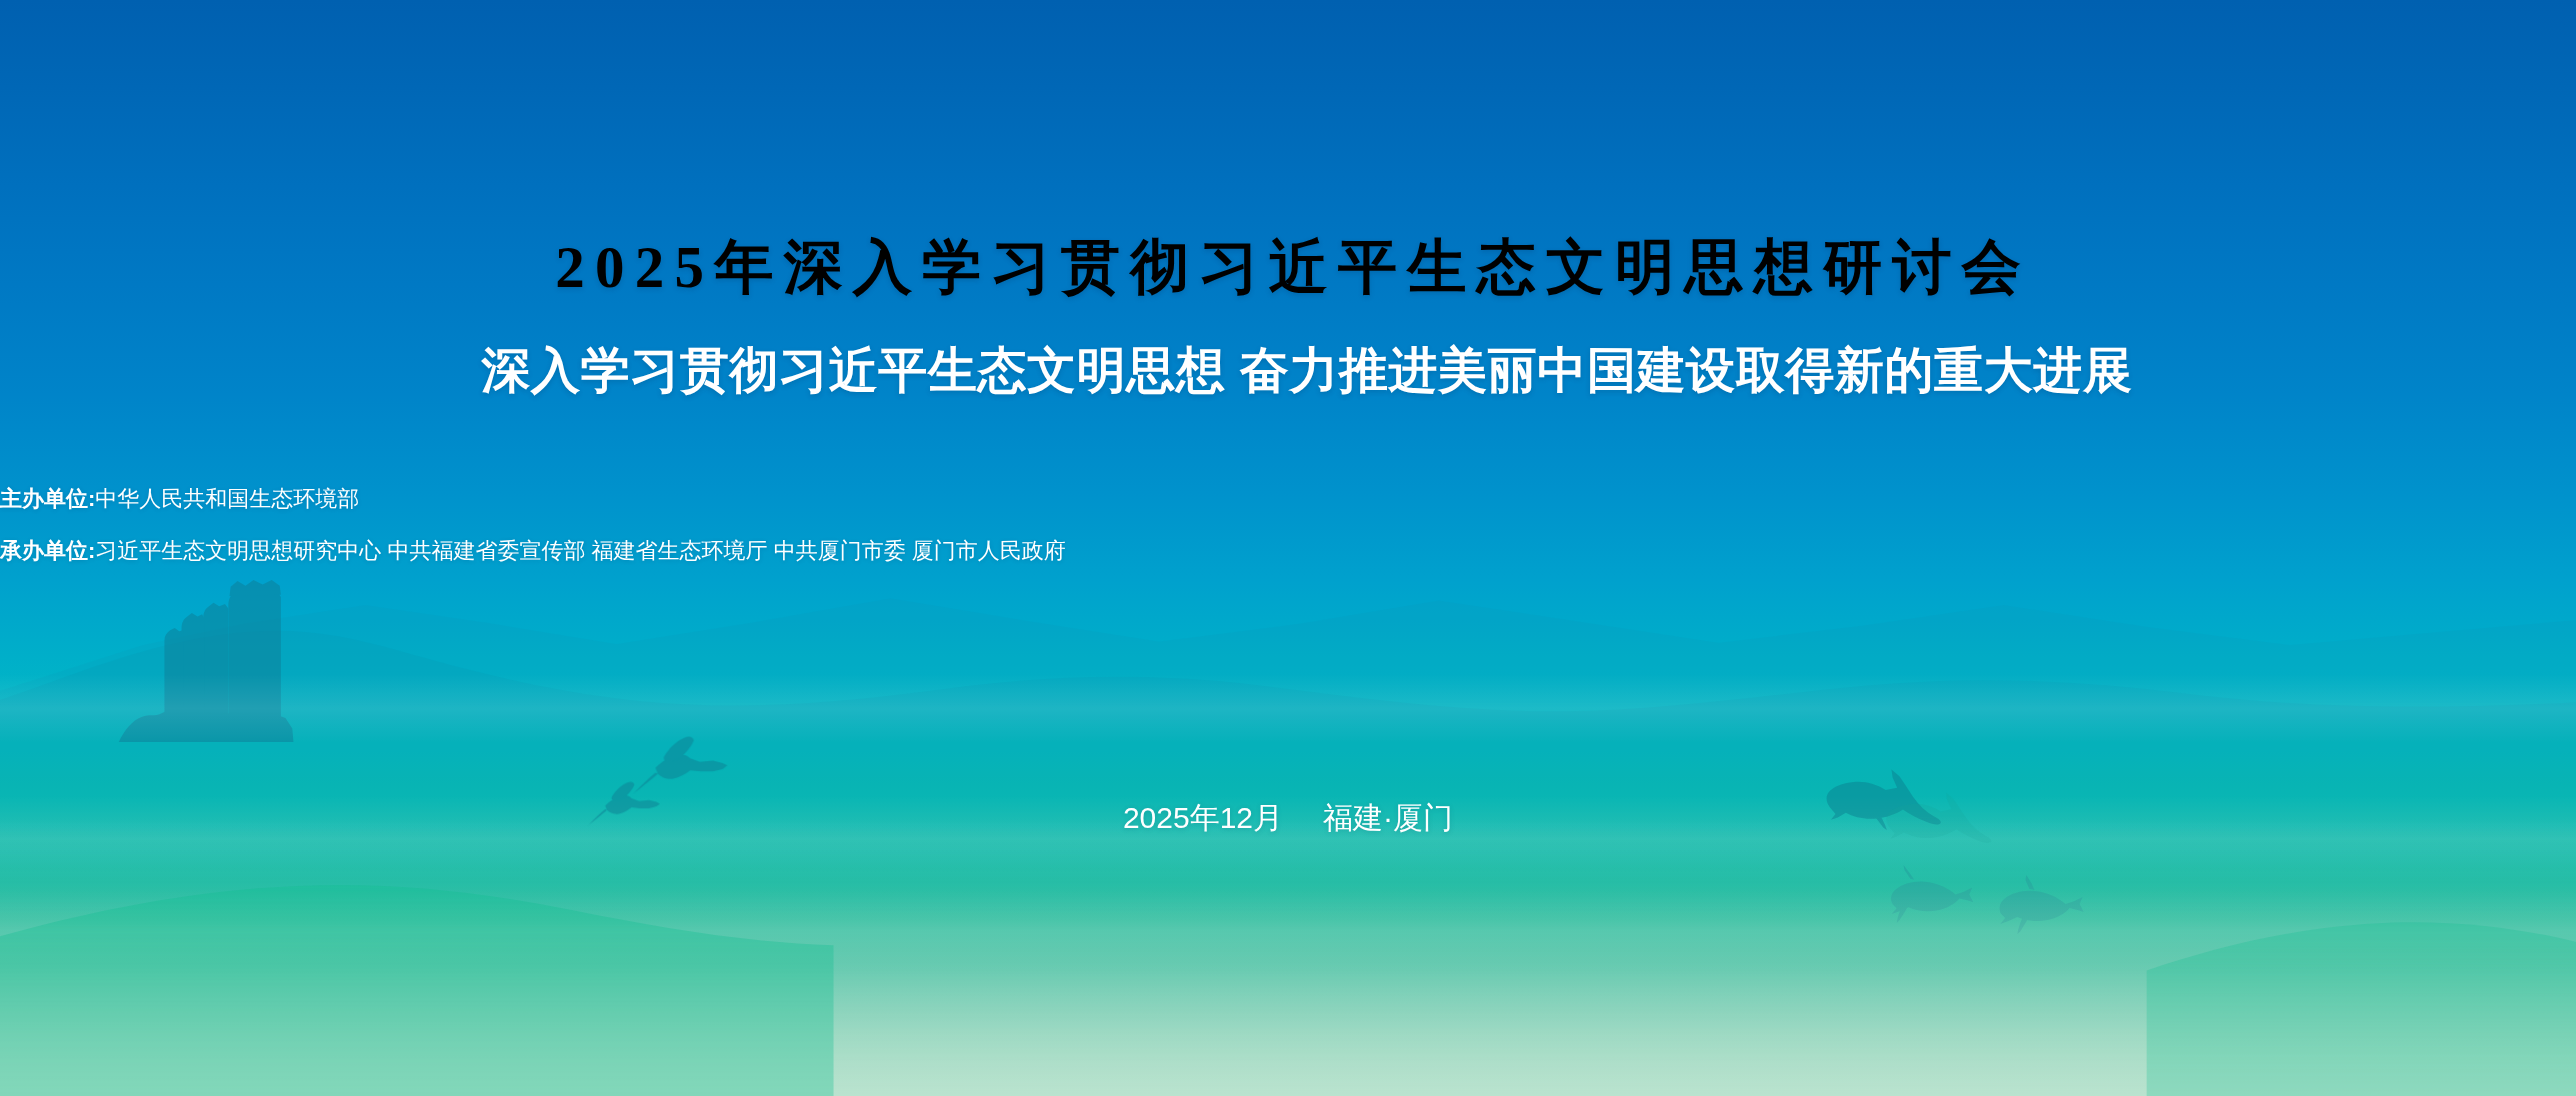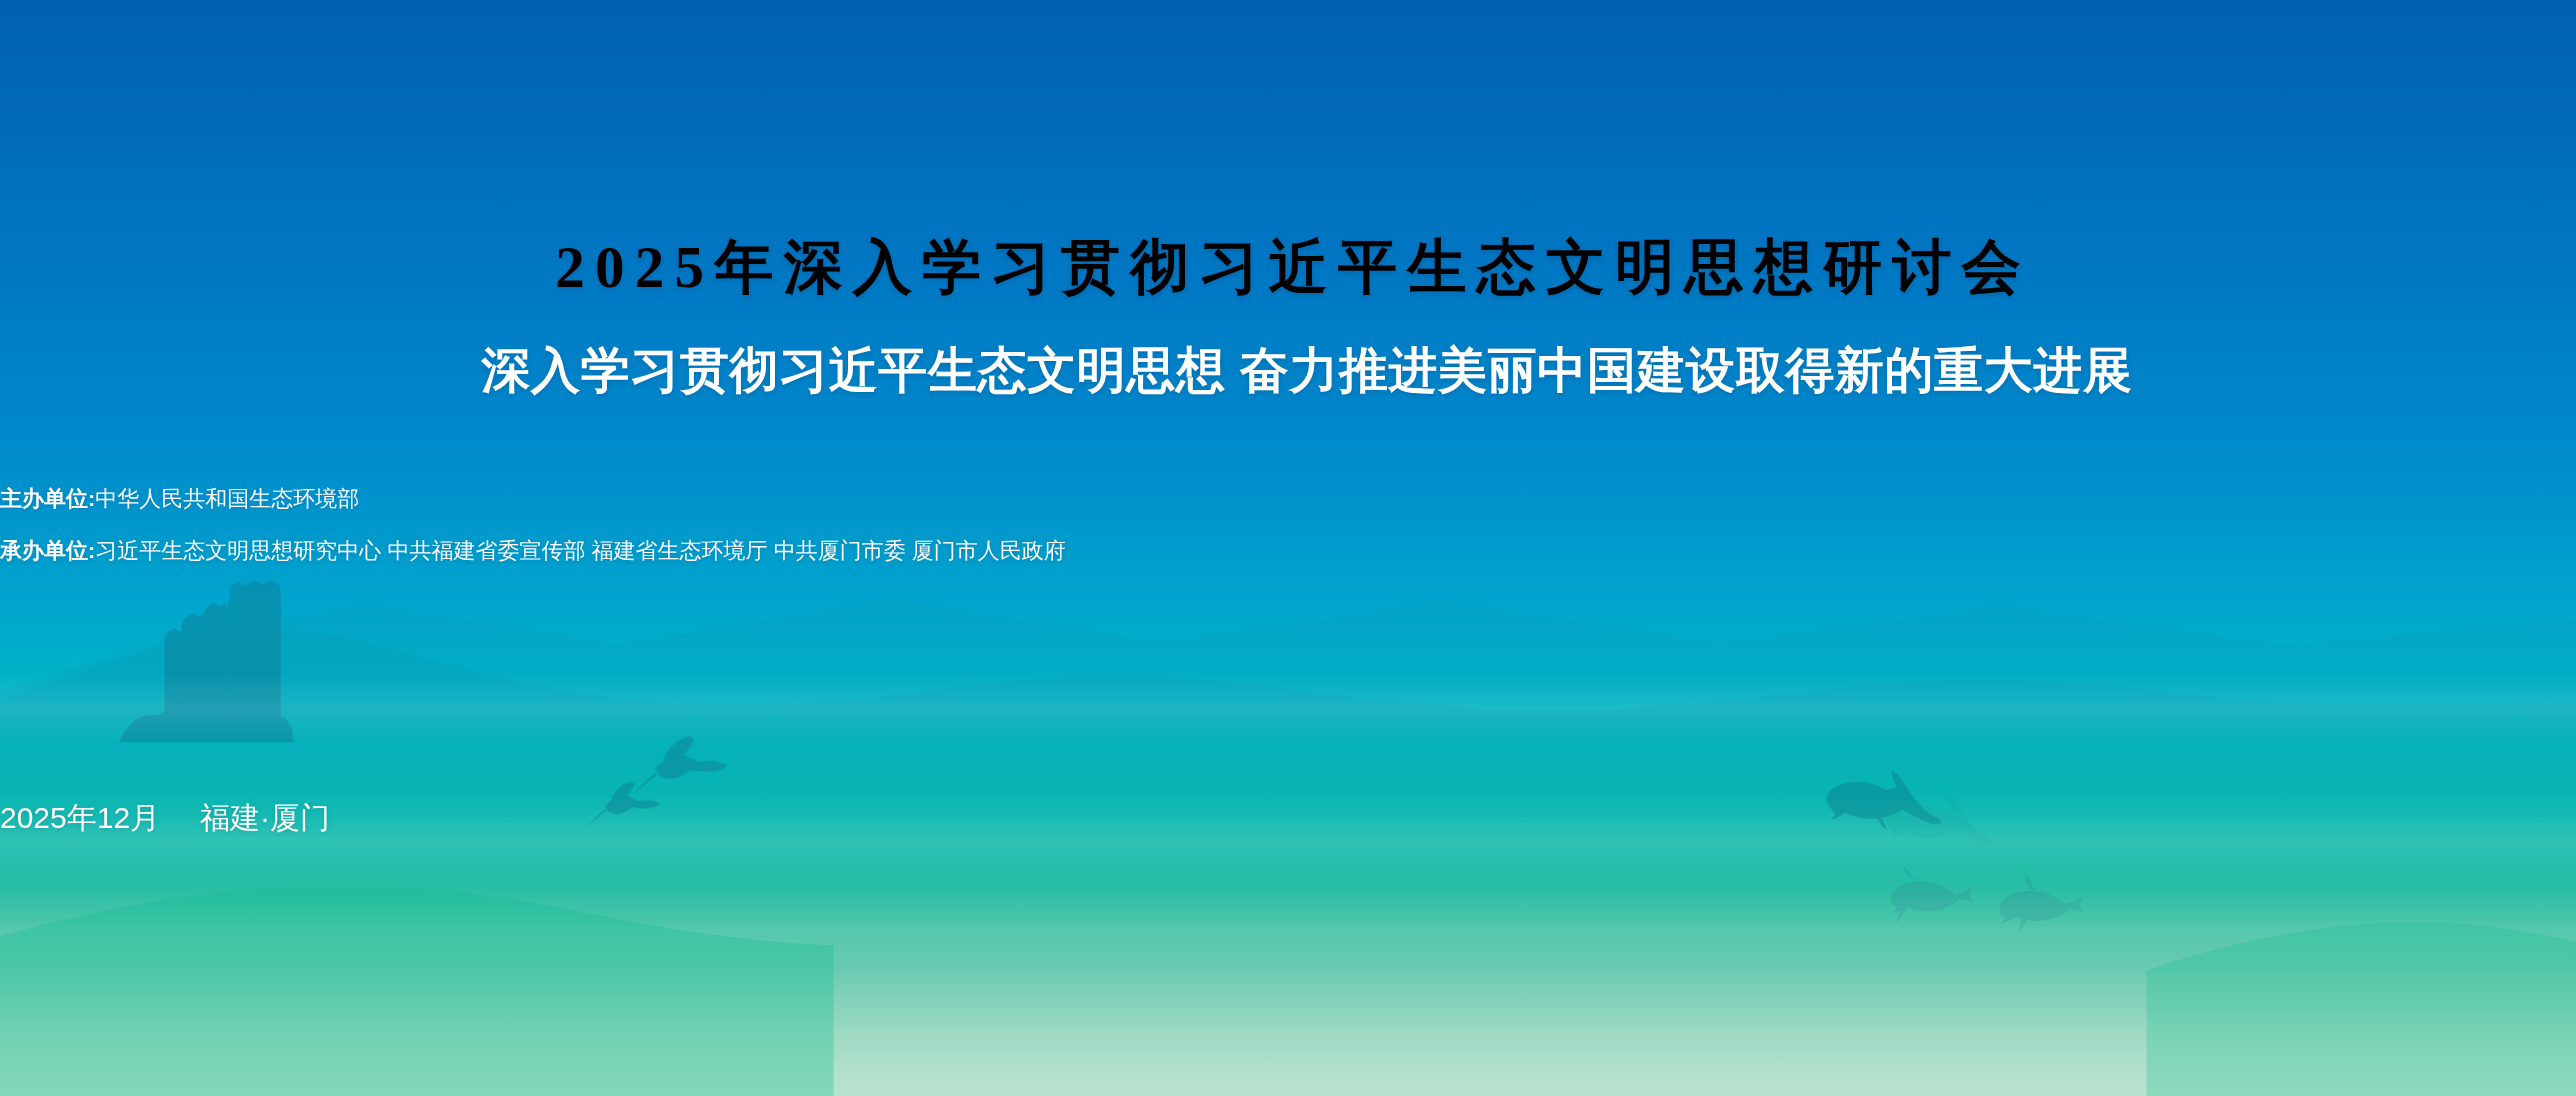--- a/index.html
+++ b/index.html
@@ -160,20 +160,21 @@
   }
   .org-value {
     font-weight: 400;
   }
 
   .date-place {
     position: absolute;
     top: 798px;
     left: 0;
     width: 100%;
+    text-align: center;
     color: #ffffff;
     font-family: "Liberation Sans", "DejaVu Sans", sans-serif;
     font-weight: 400;
     font-size: 30px;
     line-height: 1.3;
     white-space: nowrap;
     text-shadow: 0 1.1px 5.1px rgba(0, 70, 90, 0.22);
   }
   .date-gap { display: inline-block; width: 40px; }
 </style>

